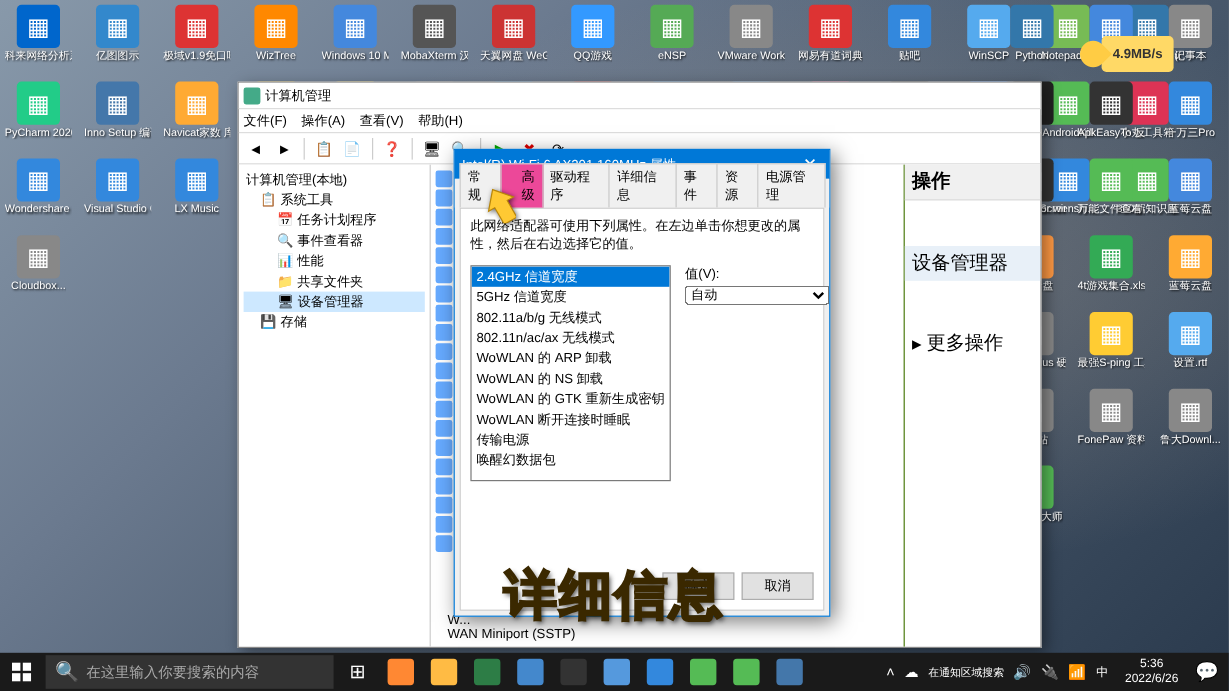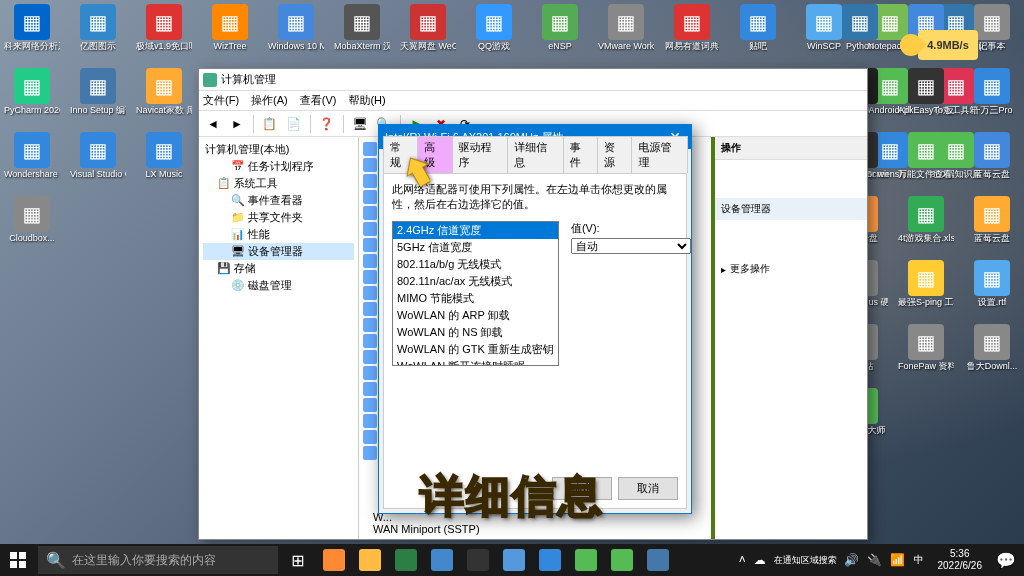--- a/index.html
+++ b/index.html
@@ -27,43 +27,43 @@
 .mmc-toolbar .sep { width: 1px; height: 18px; background: #ccc; margin: 0 2px; }
 .mmc-toolbar .red { color: #d00; }
 .mmc-toolbar .green { color: #0a0; }
 .mmc-body { flex: 1; display: flex; overflow: hidden; }
 .mmc-tree { width: 160px; border-right: 1px solid #ccc; padding: 4px; font-size: 11px; overflow: auto; }
 .mmc-tree .node { padding: 1px 2px; cursor: pointer; white-space: nowrap; }
 .mmc-tree .node.sel { background: #cde8ff; }
 .mmc-tree .indent1 { padding-left: 14px; }
 .mmc-tree .indent2 { padding-left: 28px; }
 .mmc-center { flex: 1; padding: 4px; font-size: 11px; overflow: auto; position: relative; }
-.mmc-actions { width: 156px; border-left: 4px solid #4d7c0f; font-size: 10px; }
+.mmc-actions { width: 114px; border-left: 1px solid #4d7c0f; font-size: 16px; }
 .mmc-actions .hdr { background: #f0f0f0; padding: 4px 6px; border-bottom: 1px solid #ddd; font-weight: bold; }
 .mmc-actions .item { padding: 4px 6px; cursor: pointer; display: flex; align-items: center; gap: 4px; margin-top: 38px; }
 
 
 .dev-list .dev { padding: 1px 0; display: flex; align-items: center; gap: 4px; }
 .dev-list .dev .di { width: 14px; height: 14px; background: #6af; border-radius: 2px; flex-shrink: 0; }
 
 
 .prop-dialog { position: absolute; top: 124px; left: 378px; width: 314px; height: 390px; background: #f0f0f0; border: 1px solid #0078d7; box-shadow: 4px 4px 16px rgba(0,0,0,0.5); display: flex; flex-direction: column; font-size: 11px; z-index: 10; }
 .prop-title { height: 24px; background: #0078d7; color: #fff; display: flex; align-items: center; padding: 0 6px; }
 .prop-title .spacer { flex: 1; }
 .prop-title .x { cursor: pointer; font-size: 14px; padding: 0 4px; }
 .prop-tabs { height: 24px; display: flex; align-items: flex-end; padding: 4px 4px 0; background: #f0f0f0; }
 .prop-tabs .tab { padding: 3px 6px; border: 1px solid #ccc; border-bottom: none; background: #f0f0f0; cursor: pointer; font-size: 11px; margin-right: -1px; }
-.prop-tabs .tab.active { background: #f0abfc; position: relative; z-index: 1; }
+.prop-tabs .tab.active { background: #ec4899; position: relative; z-index: 1; text-align: right; }
 .prop-body { flex: 1; background: #fff; margin: 0 4px 4px; border: 1px solid #ccc; padding: 8px; position: relative; }
 .prop-desc { font-size: 11px; line-height: 1.4; margin-bottom: 8px; }
 .prop-cols { display: flex; gap: 12px; }
 .prop-col { flex: 1; }
 .prop-col.narrow { flex: 0 0 120px; }
 .prop-col label { display: block; margin-bottom: 2px; }
-.prop-list { width: 100%; height: 145px; border: 1px solid #7a7a7a; background: #fff; font-size: 11px; overflow: auto; }
+.prop-list { width: 100%; height: 180px; border: 1px solid #7a7a7a; background: #fff; font-size: 11px; overflow: auto; }
 .prop-list .opt { padding: 1px 4px; cursor: pointer; white-space: nowrap; }
 .prop-list .opt.sel { background: #0078d7; color: #fff; }
 .prop-select { width: 100%; font-size: 11px; }
 .prop-buttons { position: absolute; bottom: 8px; right: 8px; display: flex; gap: 6px; }
 .prop-buttons button { padding: 3px 18px; font-size: 11px; border: 1px solid #adadad; background: #e1e1e1; cursor: pointer; }
 
 
 .pointer-arrow { position: absolute; top: 156px; left: 406px; width: 24px; height: 30px; z-index: 15; }
 .pointer-arrow svg { width: 100%; height: 100%; filter: drop-shadow(1px 1px 2px rgba(0,0,0,0.6)); }
 
@@ -386,28 +386,27 @@
     <span class="tbtn">🖥</span>
     <span class="tbtn">🔍</span>
     <span class="sep"></span>
     <span class="tbtn green">▶</span>
     <span class="tbtn red">✖</span>
     <span class="tbtn">⟳</span>
   </div>
   <div class="mmc-body">
     <div class="mmc-tree" id="mmc-tree">
         <div class="node indent0">计算机管理(本地)</div>
+        <div class="node indent1">📋 系统工具</div>
         <div class="node indent2">📅 任务计划程序</div>
-        <div class="node indent1">📋 系统工具</div>
         <div class="node indent2">🔍 事件查看器</div>
+        <div class="node indent2">📊 性能</div>
         <div class="node indent2">📁 共享文件夹</div>
-        <div class="node indent2">📊 性能</div>
         <div class="node indent2 sel">🖥 设备管理器</div>
         <div class="node indent1">💾 存储</div>
-        <div class="node indent2">💿 磁盘管理</div>
       </div>
     <div class="mmc-center">
       <div class="dev-list" id="dev-list-top">
 
       <div class="dev">
             <div class="di"></div>
           </div>
           <div class="dev">
             <div class="di"></div>
           </div>
@@ -498,21 +497,20 @@
     </div>
   <div class="prop-body">
     <div class="prop-desc">此网络适配器可使用下列属性。在左边单击你想更改的属性，然后在右边选择它的值。</div>
     <div class="prop-cols">
       <div class="prop-col">
         <div class="prop-list" id="prop-list">
             <div class="opt sel">2.4GHz 信道宽度</div>
             <div class="opt">5GHz 信道宽度</div>
             <div class="opt">802.11a/b/g 无线模式</div>
             <div class="opt">802.11n/ac/ax 无线模式</div>
-            <div class="opt">MIMO 节能模式</div>
             <div class="opt">WoWLAN 的 ARP 卸载</div>
             <div class="opt">WoWLAN 的 NS 卸载</div>
             <div class="opt">WoWLAN 的 GTK 重新生成密钥</div>
             <div class="opt">WoWLAN 断开连接时睡眠</div>
             <div class="opt">传输电源</div>
             <div class="opt">唤醒幻数据包</div>
           </div>
       </div>
       <div class="prop-col narrow">
         <label>值(V):</label>

